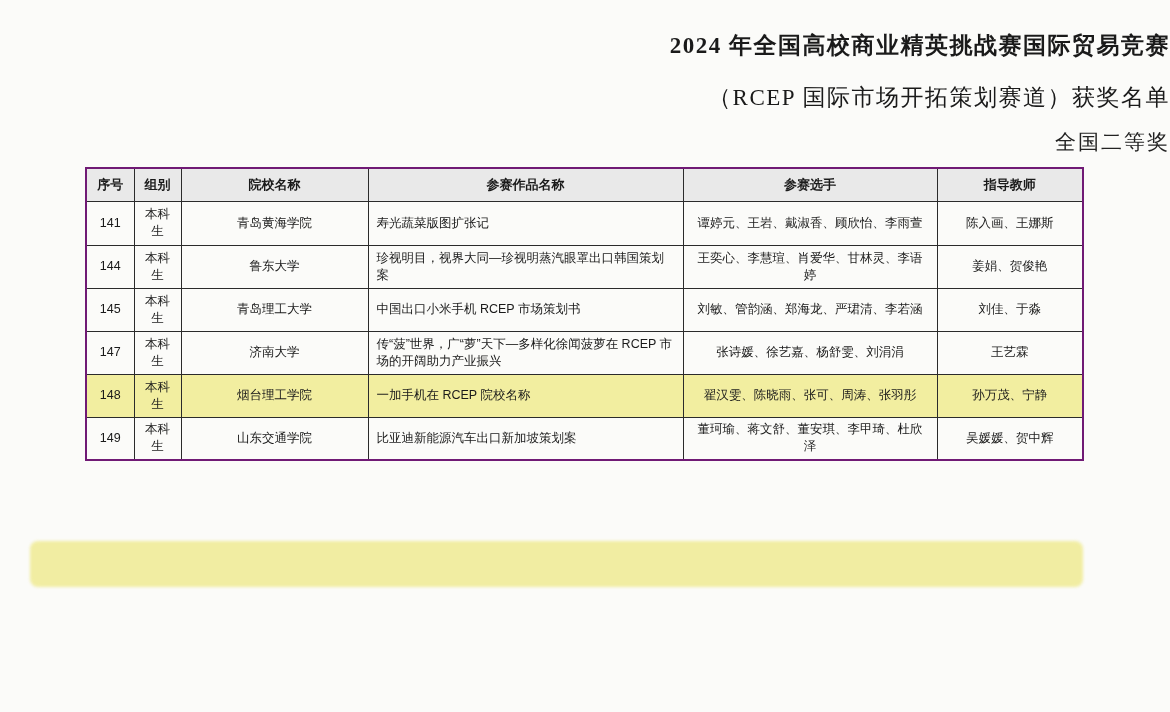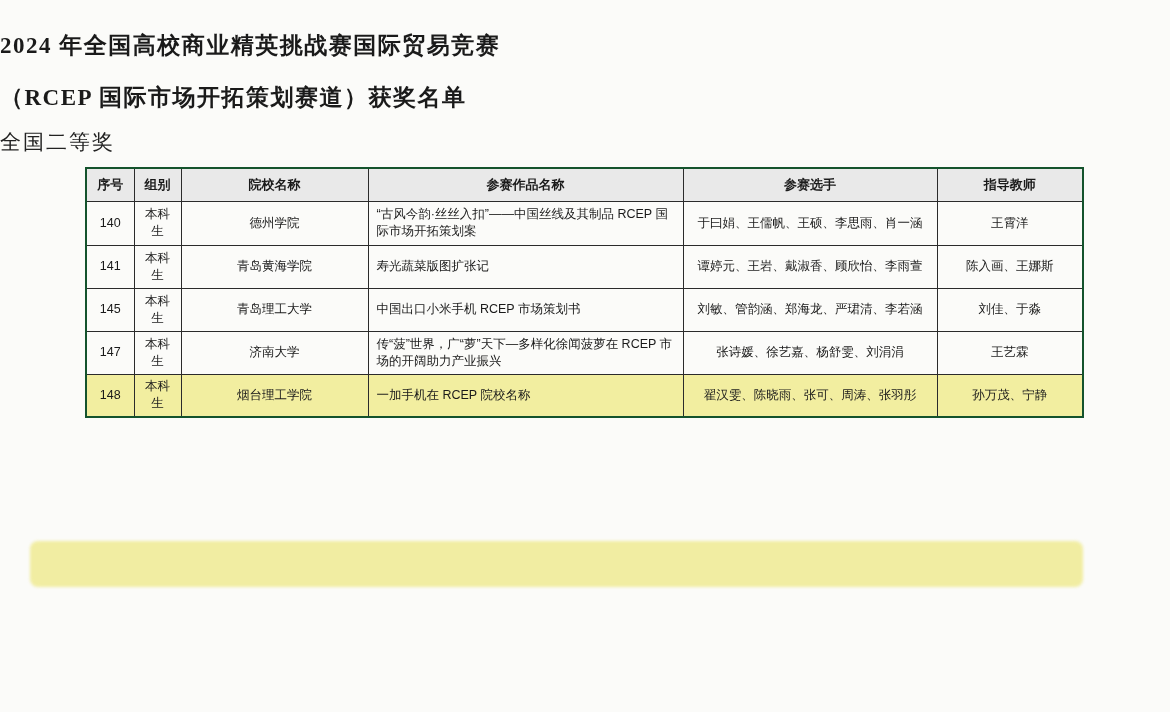--- a/index.html
+++ b/index.html
@@ -13,26 +13,26 @@
     position: relative;
     width: 1170px;
     height: 712px;
     background: #fbfbf9;
     overflow: hidden;
   }
   .title-line {
     position: absolute;
     left: 0;
     width: 1170px;
-    text-align: left;
+    text-align: right;
     font-family: "Liberation Serif", "DejaVu Serif", serif;
     white-space: nowrap;
   }
   .t1 { top: 30px;  font-size: 23px; font-weight: bold; letter-spacing: 1.5px; }
-  .t2 { top: 82px;  font-size: 23px; font-weight: bold; letter-spacing: 1.5px; }
+  .t2 { top: 82px;  font-size: 23px; font-weight: normal; letter-spacing: 1.5px; }
   .t3 { top: 128px; font-size: 21px; font-weight: normal; letter-spacing: 2px; color: #222; }
 
   .highlight-band {
     position: absolute;
     left: 30px;
     top: 541px;
     width: 1053px;
     height: 46px;
     background: #f1eda2;
     border-radius: 8px;
@@ -41,21 +41,21 @@
   }
 
   table.awards {
     position: absolute;
     left: 85px;
     top: 167px;
     width: 997px;
     border-collapse: collapse;
     table-layout: fixed;
     z-index: 1;
-    border: 2px solid #14532d;
+    border: 2px solid #701a75;
     background: transparent;
   }
   table.awards th, table.awards td {
     border: 1px solid #2b2b2b;
     padding: 3px 8px;
     font-size: 12.5px;
     line-height: 17px;
     vertical-align: middle;
     overflow: hidden;
   }
@@ -97,34 +97,34 @@
         <th>序号</th>
         <th>组别</th>
         <th>院校名称</th>
         <th>参赛作品名称</th>
         <th>参赛选手</th>
         <th>指导教师</th>
       </tr>
     </thead>
     <tbody>
       <tr>
-        <td class="c-no">140</td>
-        <td class="c-group">本科生</td>
-        <td class="c-school">德州学院</td>
-        <td class="c-work">“古风今韵·丝丝入扣”——中国丝线及其制品 RCEP 国际市场开拓策划案</td>
-        <td class="c-contestants">于曰娟、王儒帆、王硕、李思雨、肖一涵</td>
-        <td class="c-teachers">王霄洋</td>
-      </tr>
-      <tr>
         <td class="c-no">141</td>
         <td class="c-group">本科生</td>
         <td class="c-school">青岛黄海学院</td>
         <td class="c-work">寿光蔬菜版图扩张记</td>
         <td class="c-contestants">谭婷元、王岩、戴淑香、顾欣怡、李雨萱</td>
         <td class="c-teachers">陈入画、王娜斯</td>
+      </tr>
+      <tr>
+        <td class="c-no">144</td>
+        <td class="c-group">本科生</td>
+        <td class="c-school">鲁东大学</td>
+        <td class="c-work">珍视明目，视界大同—珍视明蒸汽眼罩出口韩国策划案</td>
+        <td class="c-contestants">王奕心、李慧瑄、肖爱华、甘林灵、李语婷</td>
+        <td class="c-teachers">姜娟、贺俊艳</td>
       </tr>
       <tr>
         <td class="c-no">145</td>
         <td class="c-group">本科生</td>
         <td class="c-school">青岛理工大学</td>
         <td class="c-work">中国出口小米手机 RCEP 市场策划书</td>
         <td class="c-contestants">刘敏、管韵涵、郑海龙、严珺清、李若涵</td>
         <td class="c-teachers">刘佳、于淼</td>
       </tr>
       <tr>
@@ -136,15 +136,23 @@
         <td class="c-teachers">王艺霖</td>
       </tr>
       <tr class="hl">
         <td class="c-no">148</td>
         <td class="c-group">本科生</td>
         <td class="c-school">烟台理工学院</td>
         <td class="c-work">一加手机在 RCEP 院校名称</td>
         <td class="c-contestants">翟汉雯、陈晓雨、张可、周涛、张羽彤</td>
         <td class="c-teachers">孙万茂、宁静</td>
       </tr>
+      <tr>
+        <td class="c-no">149</td>
+        <td class="c-group">本科生</td>
+        <td class="c-school">山东交通学院</td>
+        <td class="c-work">比亚迪新能源汽车出口新加坡策划案</td>
+        <td class="c-contestants">董珂瑜、蒋文舒、董安琪、李甲琦、杜欣泽</td>
+        <td class="c-teachers">吴媛媛、贺中辉</td>
+      </tr>
     </tbody>
   </table>
 </div>
 
 </body></html>

